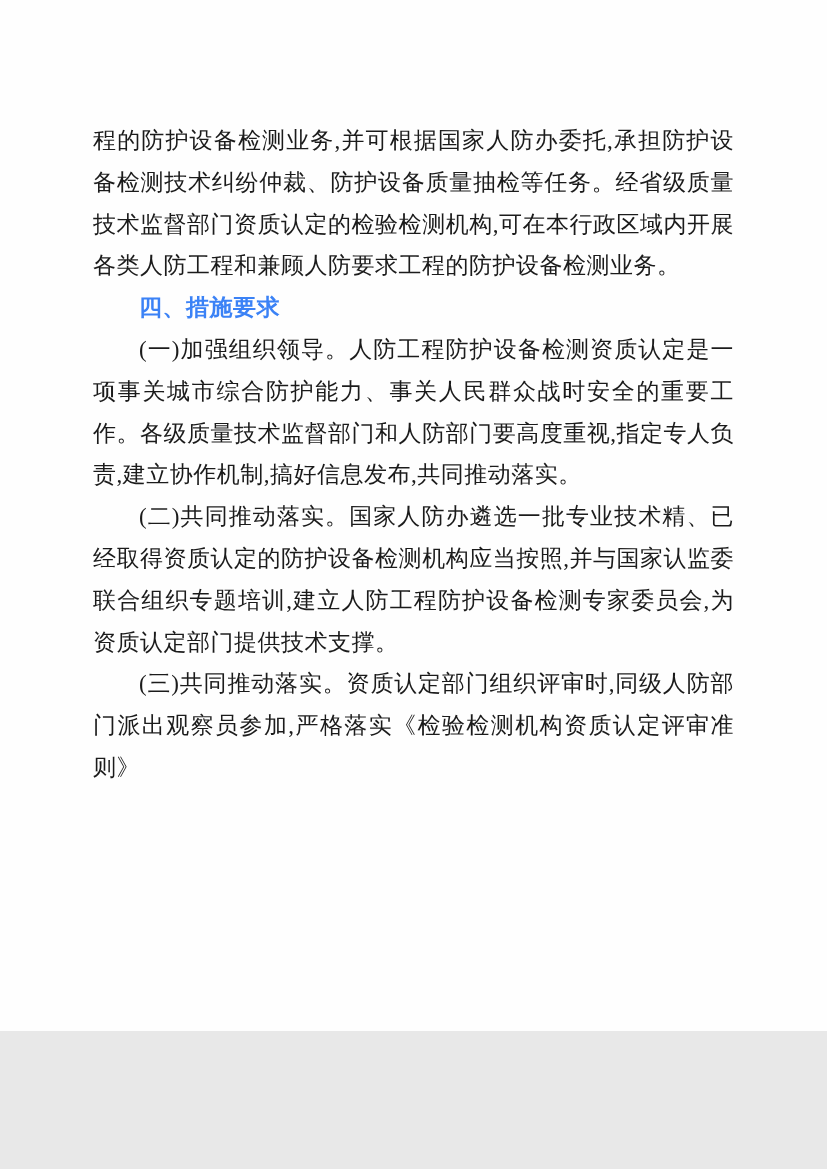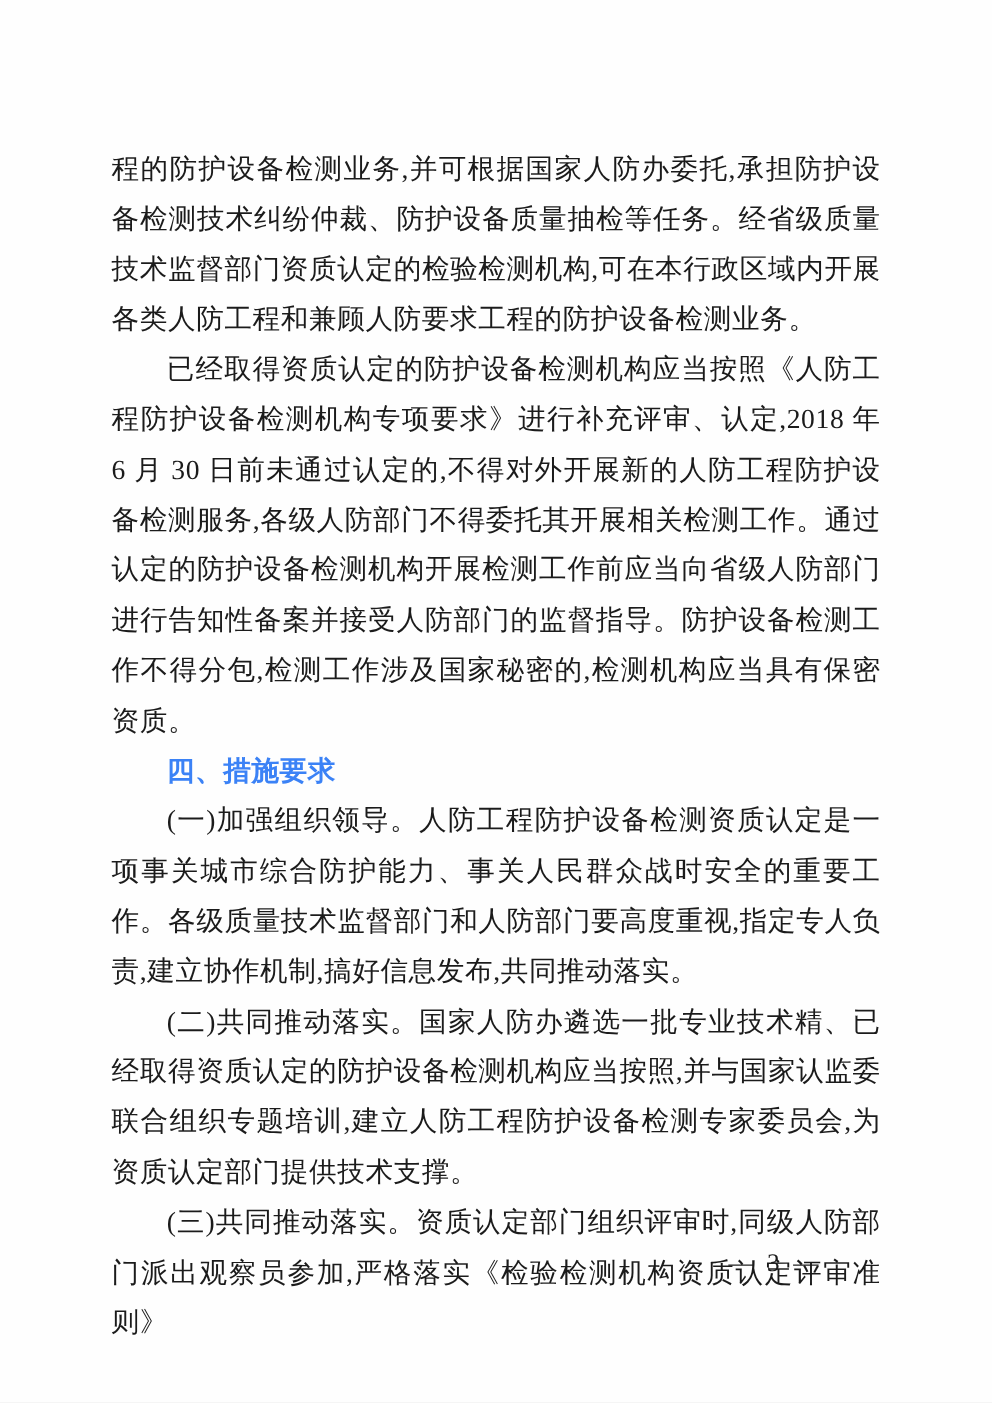--- a/index.html
+++ b/index.html
@@ -3,21 +3,21 @@
 <meta charset="utf-8">
 <style>
   html, body {
     margin: 0;
     padding: 0;
     background: #e8e8e8;
   }
   .page {
     position: relative;
     width: 827px;
-    height: 1169px;
+    height: 1031px;
     margin: 0 auto;
     background: #fefefe;
     overflow: hidden;
     font-family: "Liberation Serif", "DejaVu Serif", serif;
     color: #1b1b1b;
   }
   .content {
     position: absolute;
     left: 93px;
     top: 120px;
@@ -65,21 +65,20 @@
 </style>
 </head>
 <body>
 
 <div class="page">
 
   <div class="content">
 
     <p class="para-flush">程的防护设备检测业务,并可根据国家人防办委托,承担防护设备检测技术纠纷仲裁、防护设备质量抽检等任务。经省级质量技术监督部门资质认定的检验检测机构,可在本行政区域内开展各类人防工程和兼顾人防要求工程的防护设备检测业务。</p>
 
-    <p class="para-indent">已经取得资质认定的防护设备检测机构应当按照《人防工程防护设备检测机构专项要求》进行补充评审、认定,2018 年 6 月 30 日前未通过认定的,不得对外开展新的人防工程防护设备检测服务,各级人防部门不得委托其开展相关检测工作。通过认定的防护设备检测机构开展检测工作前应当向省级人防部门进行告知性备案并接受人防部门的监督指导。防护设备检测工作不得分包,检测工作涉及国家秘密的,检测机构应当具有保密资质。</p>
 
     <h2 class="section-heading">四、措施要求</h2>
 
     <p class="para-indent"><span class="kai-lead">(一)加强组织领导。</span><span>人防工程防护设备检测资质认定是一项事关城市综合防护能力、事关人民群众战时安全的重要工作。各级质量技术监督部门和人防部门要高度重视,指定专人负责,建立协作机制,搞好信息发布,共同推动落实。</span></p>
 
     <p class="para-indent"><span class="kai-lead">(二)共同推动落实。</span><span>国家人防办遴选一批专业技术精、已经取得资质认定的防护设备检测机构应当按照,并与国家认监委联合组织专题培训,建立人防工程防护设备检测专家委员会,为资质认定部门提供技术支撑。</span></p>
 
     <p class="para-indent"><span class="kai-lead">(三)共同推动落实。</span><span>资质认定部门组织评审时,同级人防部门派出观察员参加,严格落实《检验检测机构资质认定评审准则》</span></p>
 
   </div>

